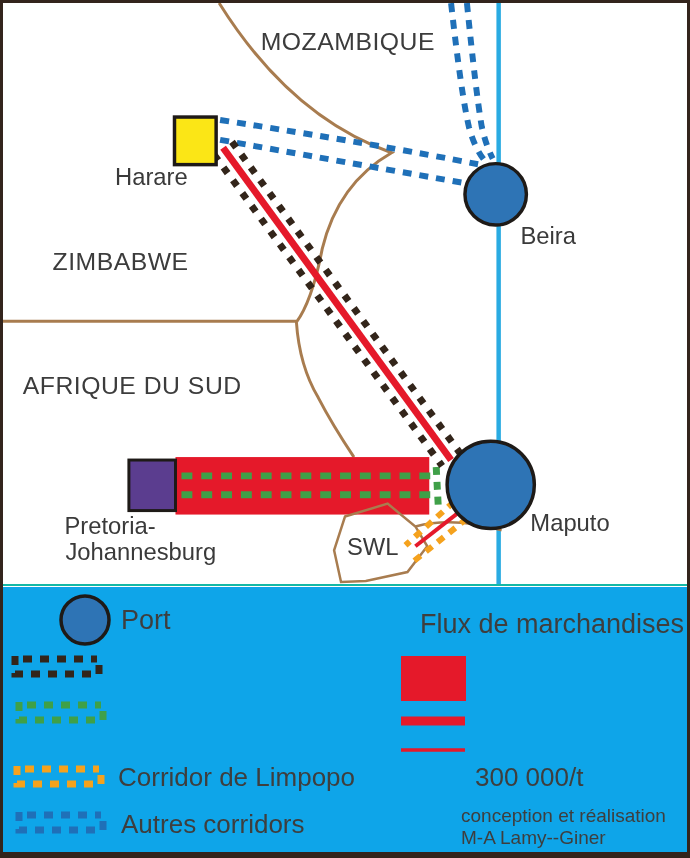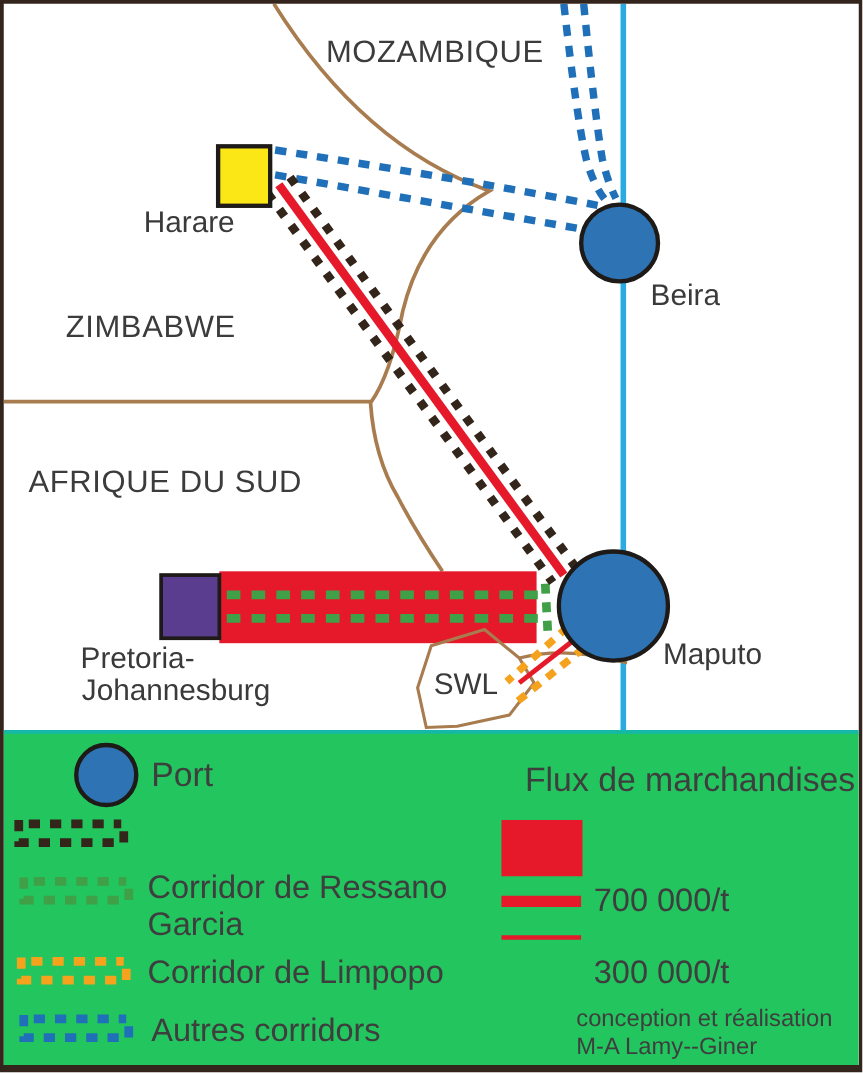--- a/index.html
+++ b/index.html
@@ -1,25 +1,25 @@
 <!DOCTYPE html>
 <html><head>
 <meta charset="utf-8">
 <style>
   html,body{margin:0;padding:0;background:#ffffff;}
   .frame{
     position:relative;width:690px;height:858px;box-sizing:border-box;
     border:3px solid #33241c;border-bottom-width:6px;background:#fff;
     font-family:"Liberation Sans",sans-serif;overflow:hidden;
   }
-  .map{position:absolute;left:0;top:0;width:684px;height:581px;border-bottom:4px solid #14b8a6;}
+  .map{position:absolute;left:0;top:0;width:684px;height:581px;border-bottom:2px solid #14b8a6;}
   .map svg{display:block;}
   .country-label{font-size:25px;fill:#3c3c3c;letter-spacing:.5px;}
   .city-label{font-size:24px;fill:#3a3a3a;}
-  .legend{position:absolute;left:0;top:584px;width:684px;height:265px;background:#22c55e;}
+  .legend{position:absolute;left:0;top:584px;width:684px;height:265px;background:#0ea5e9;}
   .lbl{position:absolute;color:#3e3e3e;font-size:26px;line-height:30px;white-space:nowrap;}
   .lbl.wrap{white-space:normal;width:250px;}
   .lbl.big{font-size:27px;}
   .credit{position:absolute;color:#3e3e3e;font-size:19px;line-height:22px;white-space:nowrap;}
   .sw{position:absolute;}
 </style>
 </head>
 <body>
 
 <div class="frame">
@@ -80,21 +80,20 @@
 
     <svg class="sw" style="left:4px;top:64px;" width="104" height="30" viewBox="0 0 104 30">
       <path d="M16,8 H90" fill="none" stroke-width="7" stroke-dasharray="9 8" stroke="#33251a"></path>
       <path d="M8,5 V23 H92 V12" fill="none" stroke-width="7" stroke-dasharray="9 8" stroke="#33251a"></path>
     </svg>
 
     <svg class="sw" style="left:8px;top:110px;" width="104" height="30" viewBox="0 0 104 30">
       <path d="M16,8 H90" fill="none" stroke-width="7" stroke-dasharray="9 8" stroke="#3fa048"></path>
       <path d="M8,5 V23 H92 V12" fill="none" stroke-width="7" stroke-dasharray="9 8" stroke="#3fa048"></path>
     </svg>
-    <div class="lbl wrap" style="left:115px;top:107px;">Corridor de Ressano Garcia</div>
 
     <svg class="sw" style="left:6px;top:174px;" width="104" height="30" viewBox="0 0 104 30">
       <path d="M16,8 H90" fill="none" stroke-width="7" stroke-dasharray="9 8" stroke="#f5a21d"></path>
       <path d="M8,5 V23 H92 V12" fill="none" stroke-width="7" stroke-dasharray="9 8" stroke="#f5a21d"></path>
     </svg>
     <div class="lbl" style="left:115px;top:175px;">Corridor de Limpopo</div>
 
     <svg class="sw" style="left:8px;top:220px;" width="104" height="30" viewBox="0 0 104 30">
       <path d="M16,8 H90" fill="none" stroke-width="7" stroke-dasharray="9 8" stroke="#1f70b8"></path>
       <path d="M8,5 V23 H92 V12" fill="none" stroke-width="7" stroke-dasharray="9 8" stroke="#1f70b8"></path>
@@ -103,21 +102,20 @@
 
     <div class="lbl big" style="left:417px;top:22px;">Flux de marchandises</div>
 
     <svg class="sw" style="left:398px;top:69px;" width="66" height="46" viewBox="0 0 66 46">
       <rect x="0" y="0" width="65" height="45" fill="#e5192a"></rect>
     </svg>
 
     <svg class="sw" style="left:398px;top:128px;" width="64" height="12" viewBox="0 0 64 12">
       <line x1="0" y1="6" x2="64" y2="6" stroke-width="9" stroke="#e5192a"></line>
     </svg>
-    <div class="lbl" style="left:472px;top:118px;">700 000/t</div>
 
     <svg class="sw" style="left:398px;top:159px;" width="64" height="8" viewBox="0 0 64 8">
       <line x1="0" y1="4" x2="64" y2="4" stroke-width="3.5" stroke="#e5192a"></line>
     </svg>
     <div class="lbl" style="left:472px;top:147px;margin-top:28px;">300 000/t</div>
 
     <div class="credit" style="left:458px;top:218px;">conception et réalisation</div>
     <div class="credit" style="left:458px;top:240px;">M-A Lamy--Giner</div>
   </div>
 </div>

